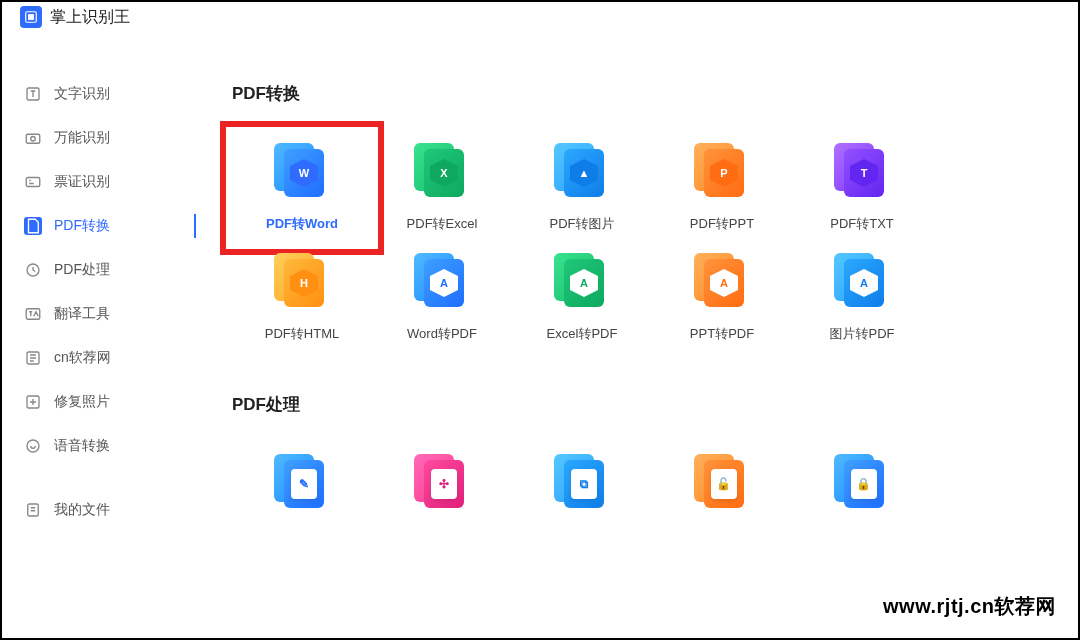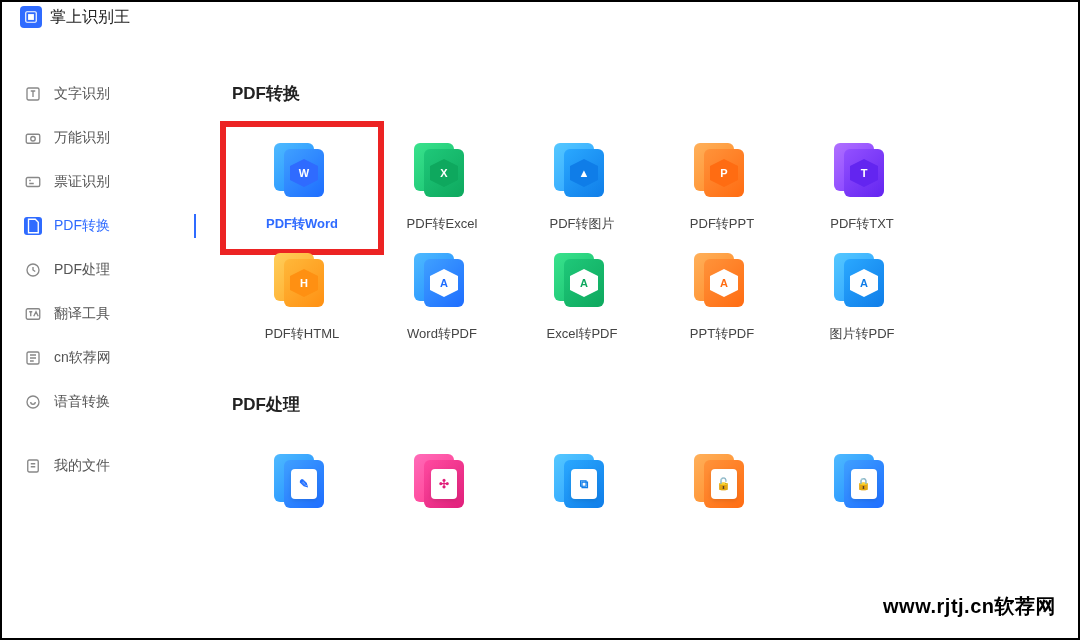--- a/index.html
+++ b/index.html
@@ -126,20 +126,29 @@
           <svg viewBox="0 0 24 24" fill="none" stroke="#888" stroke-width="1.8">
             <rect x="4" y="4" width="16" height="16" rx="2"></rect>
             <path d="M8 8h8M8 12h8M8 16h5"></path>
           </svg>
         </span>
       <span>cn软荐网</span>
     </div>
     <div class="nav-item">
       <span class="nav-icon">
           <svg viewBox="0 0 24 24" fill="none" stroke="#888" stroke-width="1.8">
+            <rect x="4" y="4" width="16" height="16" rx="2"></rect>
+            <path d="M12 8v8M8 12h8"></path>
+          </svg>
+        </span>
+      <span>修复照片</span>
+    </div>
+    <div class="nav-item">
+      <span class="nav-icon">
+          <svg viewBox="0 0 24 24" fill="none" stroke="#888" stroke-width="1.8">
             <circle cx="12" cy="12" r="8"></circle>
             <path d="M9 12a3 3 0 006 0"></path>
           </svg>
         </span>
       <span>语音转换</span>
     </div>
     <div class="nav-separator"></div>
     <div class="nav-item">
       <span class="nav-icon">
           <svg viewBox="0 0 24 24" fill="none" stroke="#888" stroke-width="1.8">

